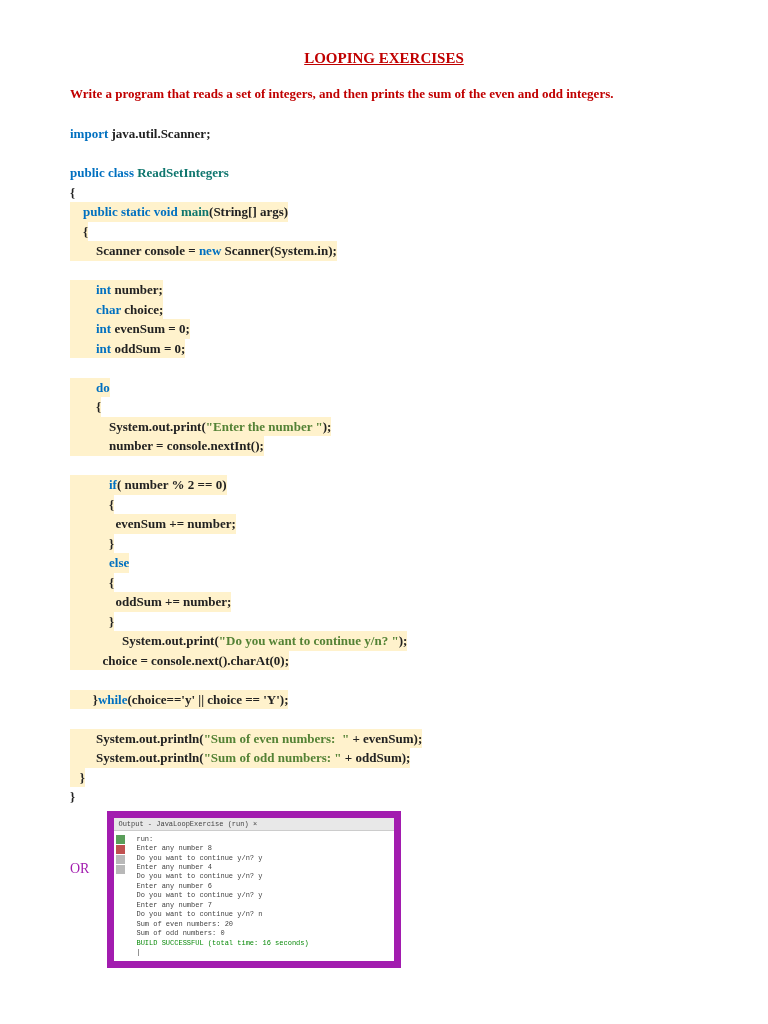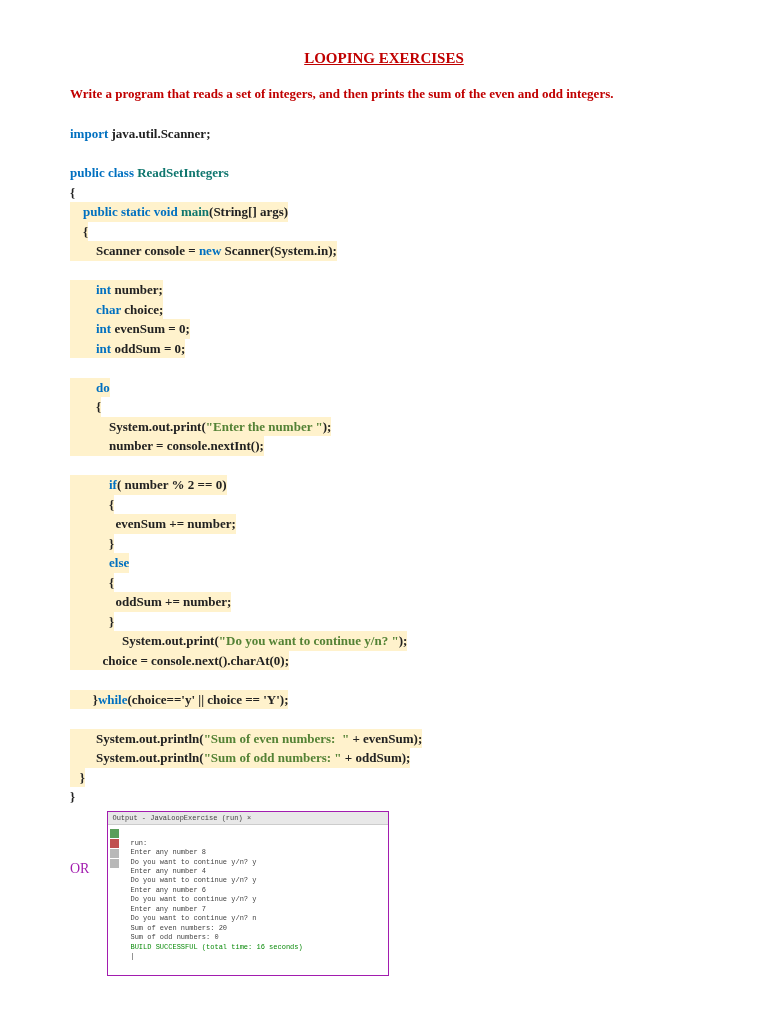--- a/index.html
+++ b/index.html
@@ -54,34 +54,34 @@
       gap: 18px;
     }
     .or-label {
       font-weight: normal;
       font-size: 14px;
       color: #a21caf;
       margin-top: 50px;
     }
     .screenshot {
       width: 280px;
-      border: 1px solid #a21caf;
+      border: 7px solid #a21caf;
       background: #f9a8d4;
       font-family: 'Courier New', monospace;
       font-size: 7px;
       color: #444;
     }
     .screenshot-header {
       background: #e8e8e8;
       padding: 2px 4px;
       border-bottom: 1px solid #ccc;
       font-size: 7px;
     }
     .screenshot-body {
-      padding: 14px 6px;
+      padding: 4px 6px;
       line-height: 1.35;
       background: #ffffff;
       position: relative;
     }
     .screenshot-body .green { color: #0a8a0a; }
     .sidebar-icons {
       position: absolute;
       left: 2px;
       top: 4px;
       width: 12px;

